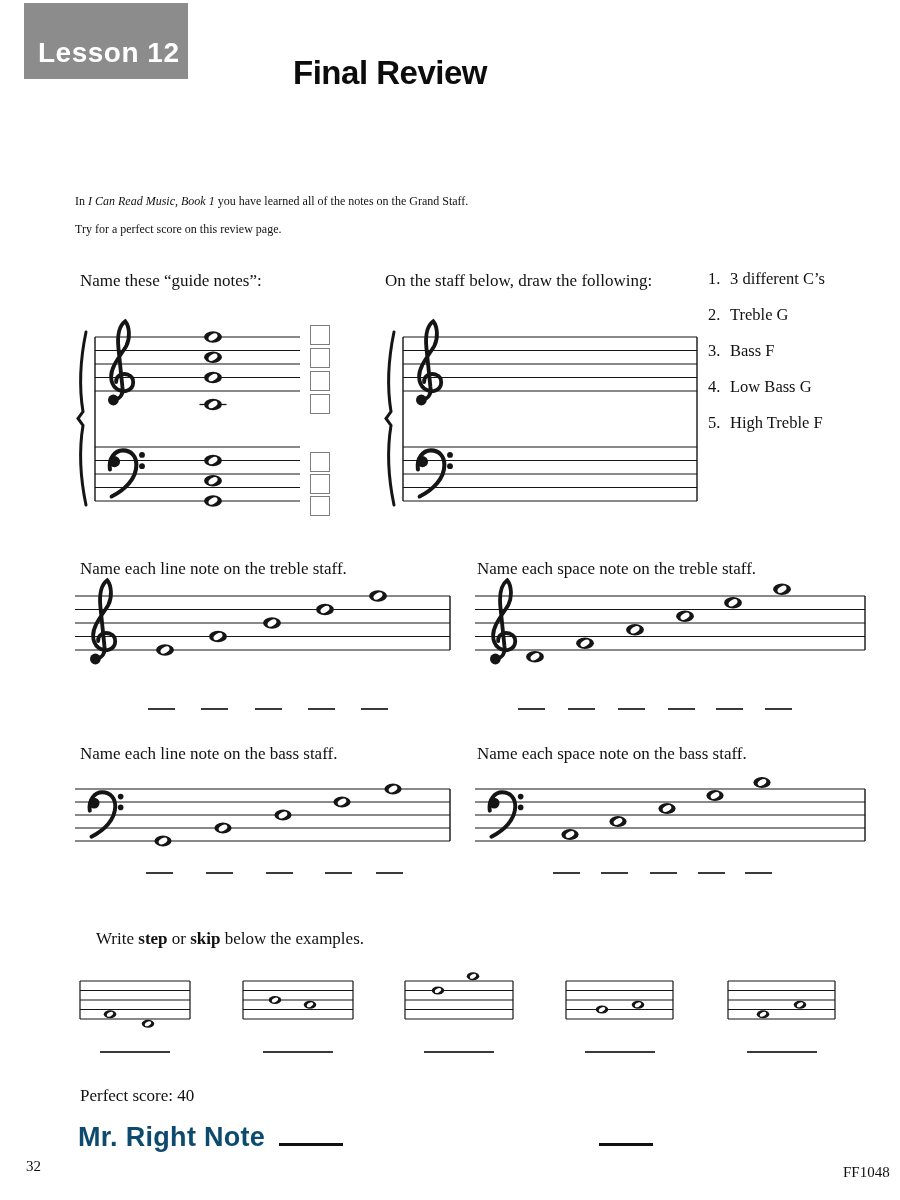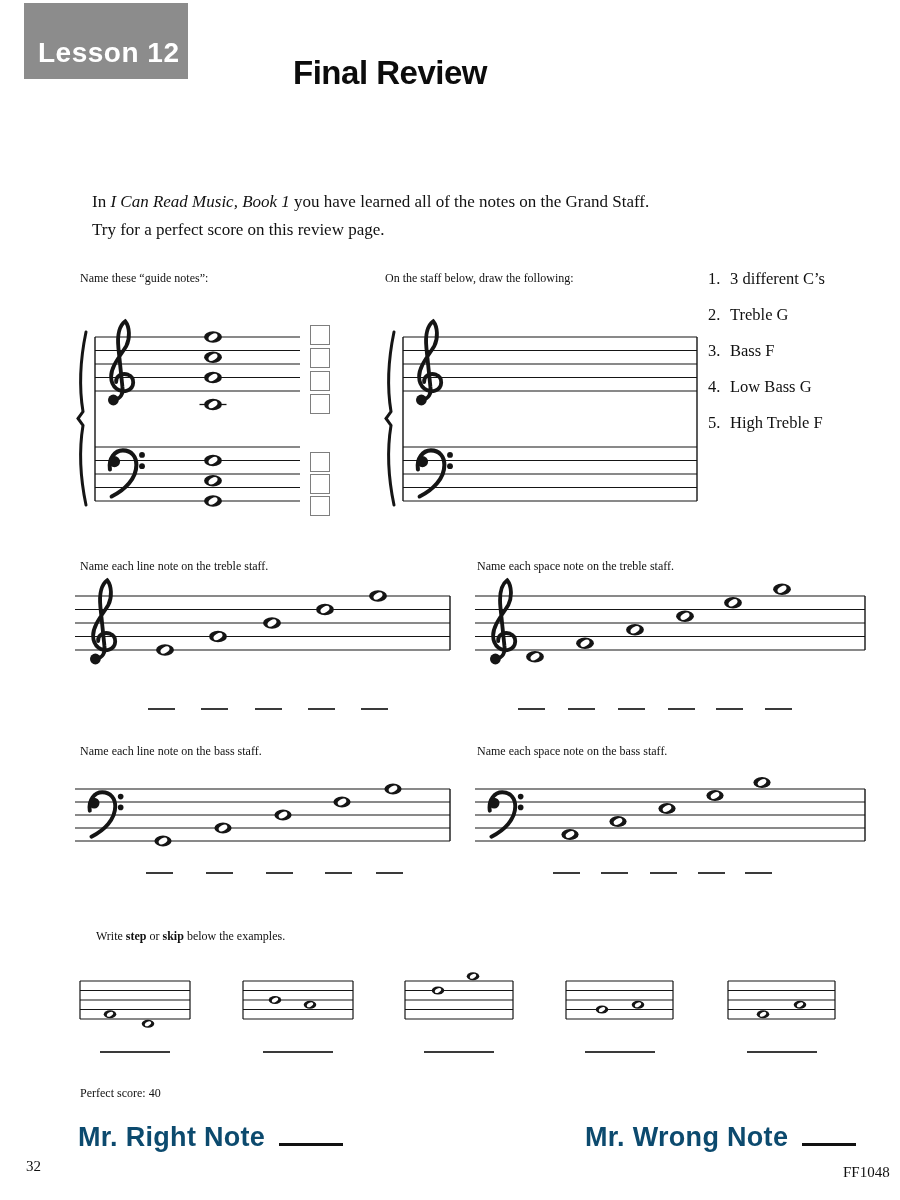--- a/index.html
+++ b/index.html
@@ -8,22 +8,22 @@
         font-family:"Liberation Serif",serif;color:#111;overflow:hidden}
   #music{position:absolute;left:0;top:0;z-index:1}
 
   .badge{position:absolute;left:24px;top:3px;width:164px;height:76px;background:#8c8c8c;
          z-index:2;display:flex;align-items:flex-end;padding:8px 0 10px 14px}
   .badge span{font-family:"Liberation Sans",sans-serif;font-weight:700;font-size:28px;
               color:#fff;letter-spacing:.5px}
   .title{position:absolute;left:140px;top:54px;width:500px;text-align:center;z-index:2;
          font-family:"Liberation Sans",sans-serif;font-weight:800;font-size:33px;
          letter-spacing:-.5px;color:#0c0c0c}
-  .intro{position:absolute;left:92px;top:188px;font-size:17px;line-height:27.5px;z-index:2;width:740px}
-  .label{position:absolute;font-size:12px;z-index:2;white-space:nowrap}
+  .intro{position:absolute;left:75px;top:188px;font-size:12px;line-height:27.5px;z-index:2;width:740px}
+  .label{position:absolute;font-size:17px;z-index:2;white-space:nowrap}
   .draw-list{position:absolute;left:708px;top:268px;z-index:2}
   .draw-item{display:flex;font-size:16.5px;line-height:22px;margin-bottom:14px}
   .draw-num{min-width:22px}
   .answer-box{position:absolute;width:20px;height:20px;border:1.5px solid #7e7e7e;background:#fff;z-index:2}
   .blank{position:absolute;border-top:2px solid #3a3a3a;height:0;z-index:2}
   .big-label{position:absolute;font-family:"Liberation Sans",sans-serif;font-weight:700;
              font-size:27px;letter-spacing:.3px;z-index:2;color:#0c4a6e;white-space:nowrap}
   .score-blank{display:inline-block;width:64px;height:2px;border-bottom:3px solid #111;margin-left:14px}
   .corner{position:absolute;font-size:15px;z-index:2}
   .bold{font-weight:bold}
@@ -376,21 +376,21 @@
   <div class="label" style="left:477px;top:744px">Name each space note on the bass staff.</div>
 
   <div class="label" style="left:96px;top:929px"><span>Write </span><span class="bold">step</span><span> or </span><span class="bold">skip</span><span> below the examples.</span></div>
 
   <div class="label" style="left:80px;top:1086px">Perfect score: 40</div>
 
   <div class="big-label" style="left:78px;top:1122px">
     <span>Mr. Right Note</span><span class="score-blank"></span>
   </div>
   <div class="big-label" style="left:585px;top:1122px">
-    <span>Mr. Wrong Note</span><span class="score-blank" style="width:54px"></span>
+    <span class="score-blank" style="width:54px"></span>
   </div>
 
   <div class="corner" style="left:26px;top:1158px">32</div>
   <div class="corner" style="left:843px;top:1164px">FF1048</div>
 <div class="blank" style="left: 147.5px; top: 708px; width: 27px;"></div>
     <div class="blank" style="left: 200.5px; top: 708px; width: 27px;"></div>
     <div class="blank" style="left: 254.5px; top: 708px; width: 27px;"></div>
     <div class="blank" style="left: 307.5px; top: 708px; width: 27px;"></div>
     <div class="blank" style="left: 360.5px; top: 708px; width: 27px;"></div>
     <div class="blank" style="left: 517.5px; top: 708px; width: 27px;"></div>

